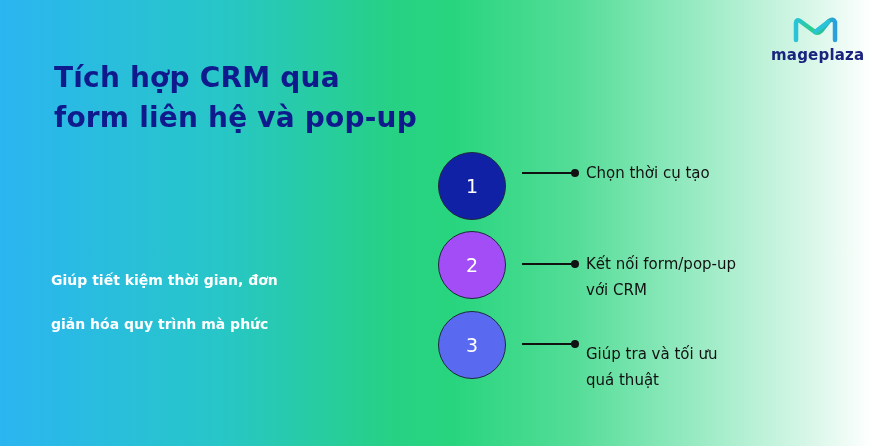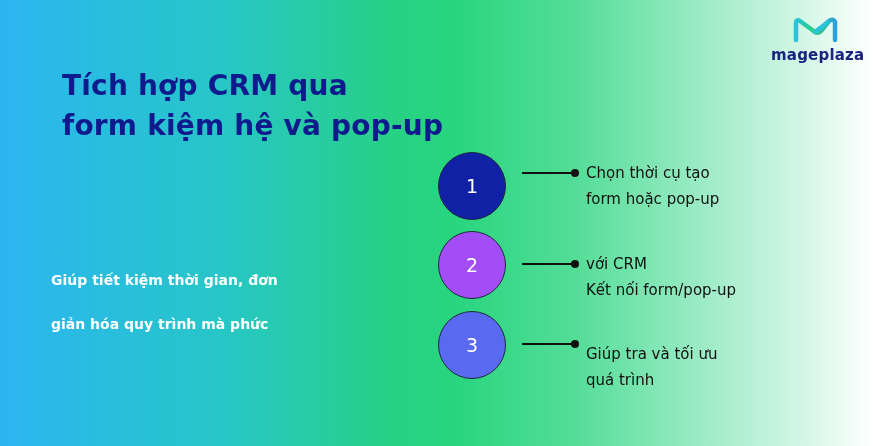--- a/index.html
+++ b/index.html
@@ -2,21 +2,21 @@
 <html><head>
   <meta charset="utf-8">
   <style>
     html, body { margin: 0; padding: 0; }
     body {
       width: 873px; height: 446px; overflow: hidden; position: relative;
       font-family: "DejaVu Sans", "Liberation Sans", sans-serif;
       background: linear-gradient(90deg, #2bb5f1 0%, #27c6c8 25%, #27d184 45%, #28d57e 52%, #55dd98 66%, #9aebc4 80%, #d4f6e6 92%, #ffffff 100%);
     }
     .title {
-      position: absolute; left: 51px; top: 55px; margin: 11px;
+      position: absolute; left: 51px; top: 55px; margin: 3px;
       color: #0f1a8c; font-size: 28px; font-weight: bold; line-height: 40px;
       letter-spacing: 0.2px;
     }
     .title span { display: block; }
     .desc {
       position: absolute; left: 51px; top: 258px;
       color: #ffffff; font-size: 14px; font-weight: bold; line-height: 44px;
     }
     .desc span { display: block; white-space: nowrap; }
     .logo {
@@ -58,46 +58,45 @@
       </linearGradient>
     </defs>
     <path d="M5 24 V7 Q5 3 9 5 L24 16 Q27 18 30 15 L38 5 Q42 2 44 6 V24" fill="none" stroke="url(#lg)" stroke-width="4.5" stroke-linecap="round" stroke-linejoin="round"></path>
     <path d="M24 16 L37 6" fill="none" stroke="#2bc3d8" stroke-width="4.5" stroke-linecap="round"></path>
   </svg>
   <div class="logo-text">mageplaza</div>
 </div>
 
 <h1 class="title">
   <span>Tích hợp CRM qua</span>
-  <span>form kiệm hệ và pop-up</span>
+  <span>form liên hệ và pop-up</span>
 </h1>
 
 <div class="desc">
   <span>Giúp tiết kiệm thời gian, đơn</span>
   <span>giản hóa quy trình mà phức</span>
 </div>
 
 <div class="step" style="top:152px;">
   <div class="circle" style="background:#1121a6;">1</div>
   <div class="connector" style="top:20px;"></div>
   <div class="step-label" style="top:8px;">
     <span>Chọn thời cụ tạo</span>
-    <span>form hoặc pop-up</span>
   </div>
 </div>
 
 <div class="step" style="top:231px;">
   <div class="circle" style="background:#a24df5;">2</div>
   <div class="connector" style="top:32px;"></div>
   <div class="step-label" style="top:20px;">
+    <span>Kết nối form/pop-up</span>
     <span>với CRM</span>
-    <span>Kết nối form/pop-up</span>
   </div>
 </div>
 
 <div class="step" style="top:311px;">
   <div class="circle" style="background:#5a6af0;">3</div>
   <div class="connector" style="top:32px;"></div>
   <div class="step-label" style="top:30px;">
     <span>Giúp tra và tối ưu</span>
-    <span>quá trình</span>
+    <span>quá thuật</span>
   </div>
 </div>
 
 </body></html>

